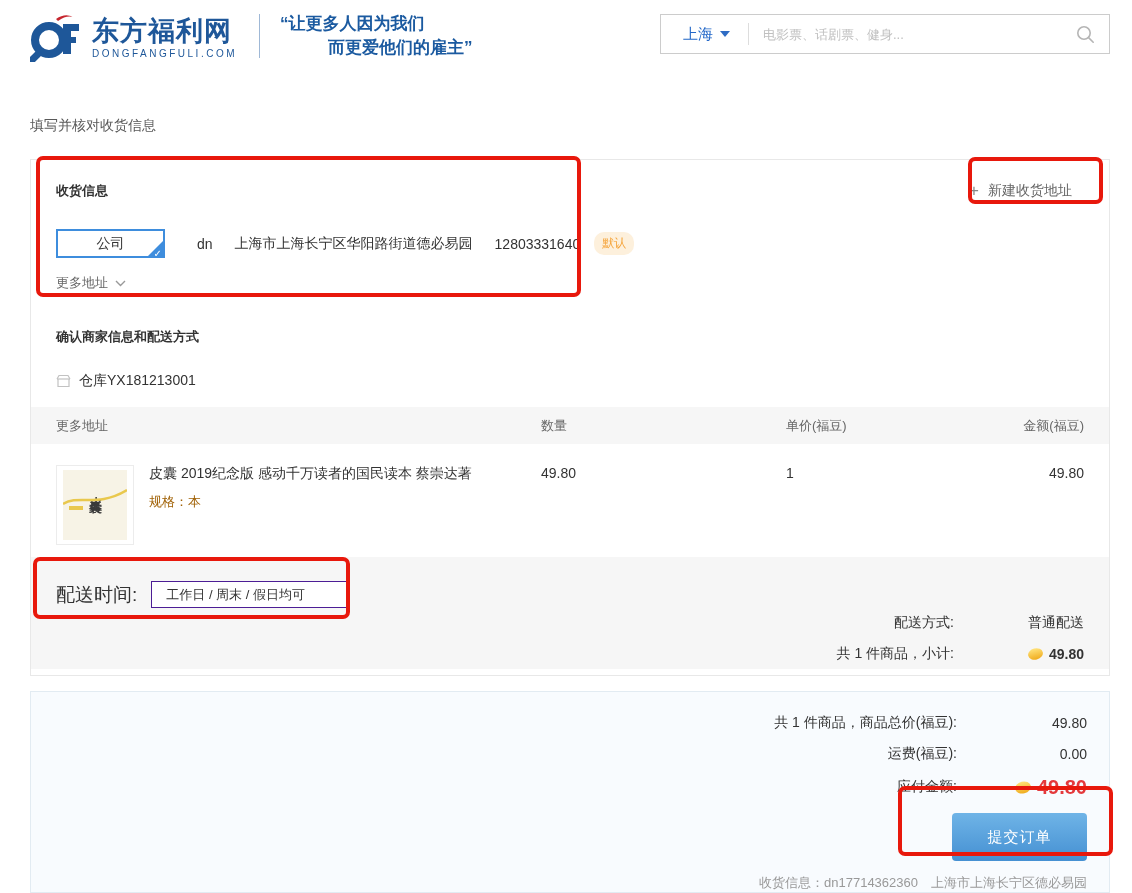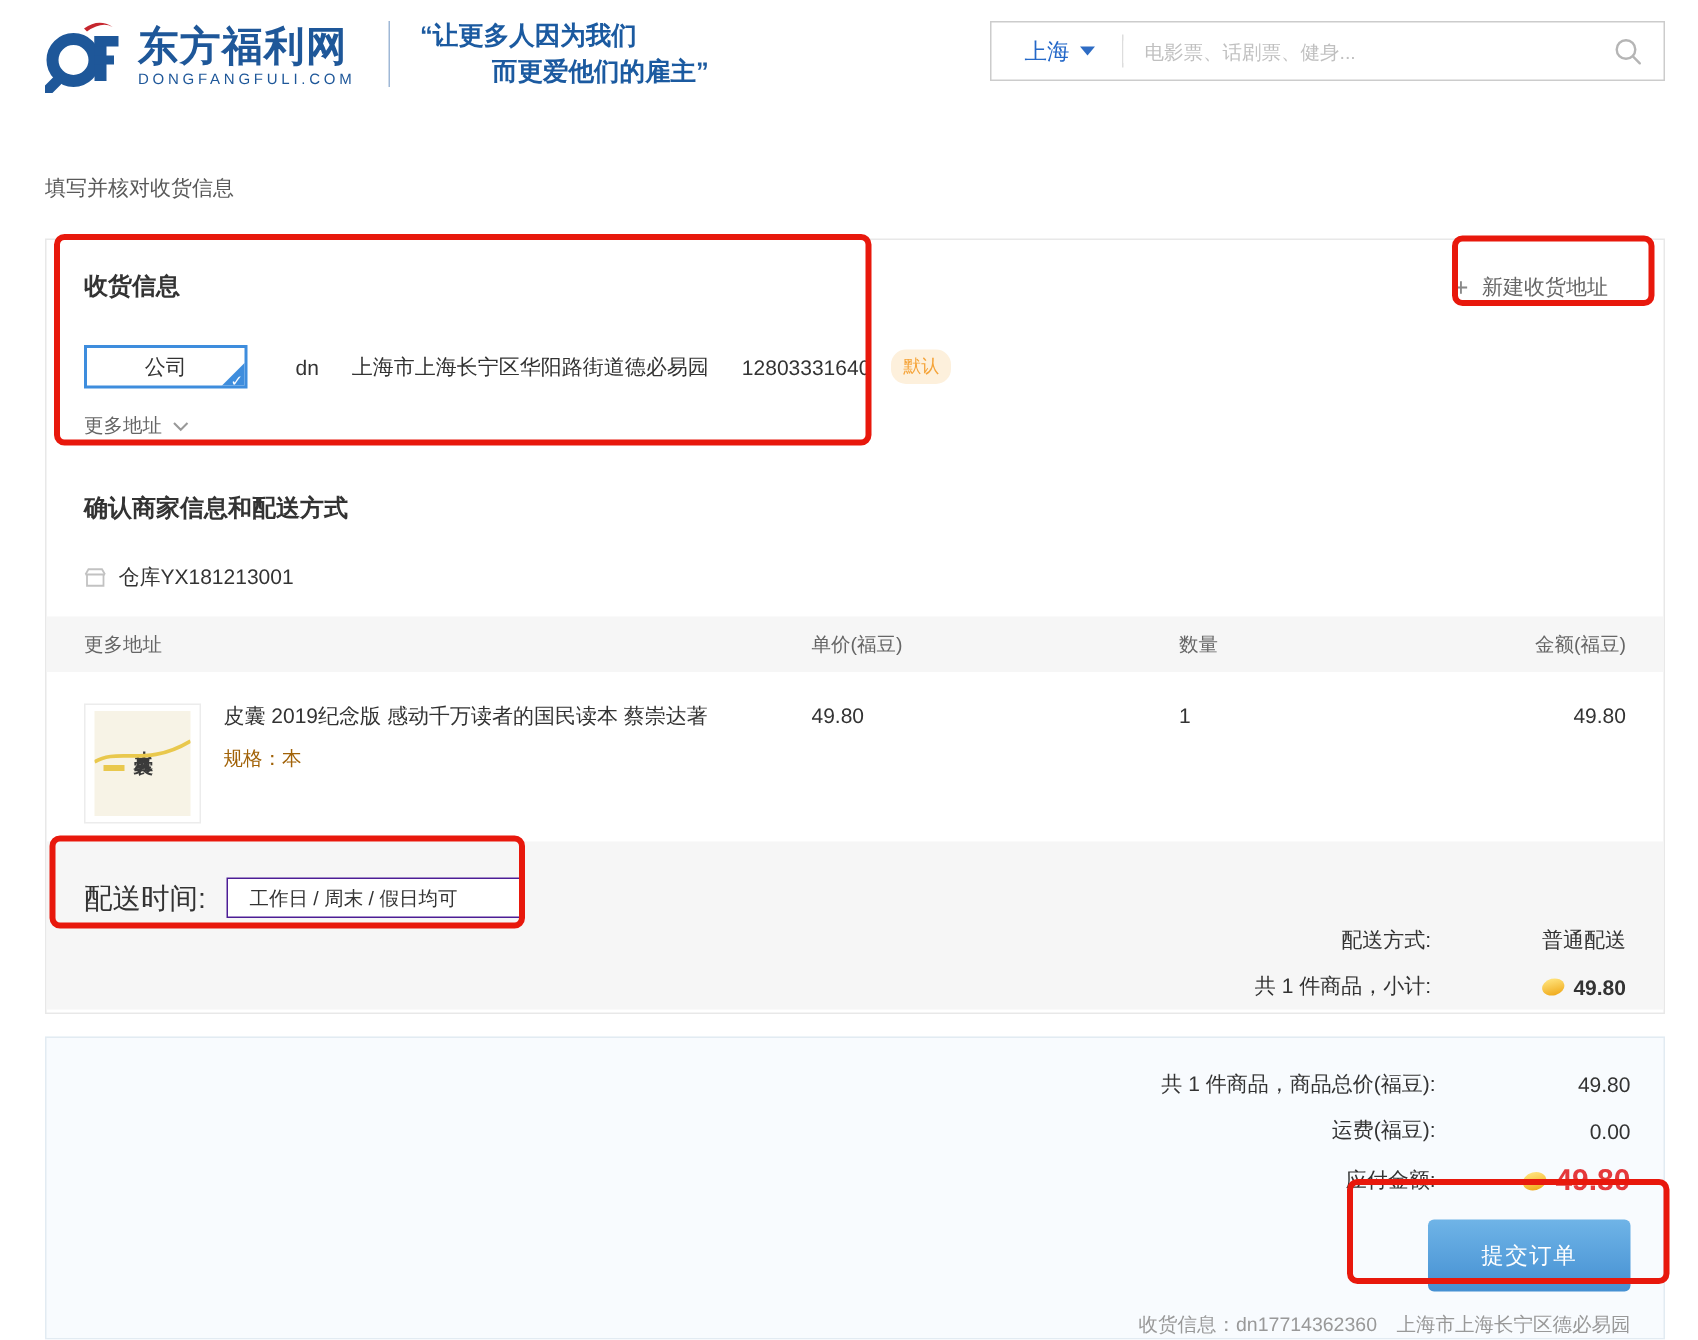--- a/index.html
+++ b/index.html
@@ -31,21 +31,21 @@
   .search-input { flex:1; border:none; outline:none; font-size:13px; padding:0 10px 0 14px; color:#8b5cf6; font-family:inherit; }
   .search-input::placeholder { color:#c0c0c0; }
   .magnifier { margin-right:14px; flex:none; }
 
   
   .step-title { margin:27px 0 0 30px; font-size:14px; color:#595959; }
 
   
   .main-card { margin:24px 0 0 30px; width:1080px; height:517px; background:#fff; border:1px solid #e8e8e8; }
   .card-head-row { display:flex; align-items:center; justify-content:space-between; margin:21px 25px 0 25px; }
-  .section-title { font-size:16px; font-weight:bold; color:#333; }
+  .section-title { font-size:13px; font-weight:bold; color:#333; }
   .new-address { display:flex; align-items:center; gap:9px; color:#666; font-size:14px; cursor:pointer; padding-right:12px; }
   .plus-sign { font-size:17px; color:#888; }
 
   .addr-row { display:flex; align-items:center; margin:28px 25px 0 25px; }
   .addr-tag {
     position:relative; width:109px; height:29px; border:2px solid #3e8ddd; background:#fff;
     display:flex; align-items:center; justify-content:center; font-size:14px; color:#333; cursor:pointer; overflow:hidden;
   }
   .addr-tag .corner { position:absolute; right:-1px; bottom:-1px; width:0; height:0; border-bottom:17px solid #3e8ddd; border-left:17px solid transparent; }
   .addr-tag .check { position:absolute; right:1px; bottom:-3px; color:#fff; font-size:10px; }
@@ -188,22 +188,22 @@
       <svg width="15" height="14" viewBox="0 0 15 14">
         <path d="M2 5 L2 12.5 L13 12.5 L13 5" fill="none" stroke="#c2c2c2" stroke-width="1.2"></path>
         <path d="M1 5 L3 1.5 L12 1.5 L14 5" fill="none" stroke="#c2c2c2" stroke-width="1.2"></path>
         <line x1="1" y1="5" x2="14" y2="5" stroke="#c2c2c2" stroke-width="1.2"></line>
       </svg>
       <span>仓库YX181213001</span>
     </div>
 
     <div class="table-header order-grid">
       <span>更多地址</span>
+      <span>数量</span>
       <span>单价(福豆)</span>
-      <span>数量</span>
       <span class="th-right">金额(福豆)</span>
     </div>
 
     <div class="product-row order-grid">
       <div class="product-cell">
         <div class="cover-box">
           <div class="cover-art">
             <svg class="cover-swoosh" width="64" height="28" viewBox="0 0 64 28">
               <path d="M0 20 C 16 10, 34 24, 64 6" fill="none" stroke="#e9c84d" stroke-width="2.5"></path>
               <rect x="6" y="22" width="14" height="4" fill="#e9c84d"></rect>

